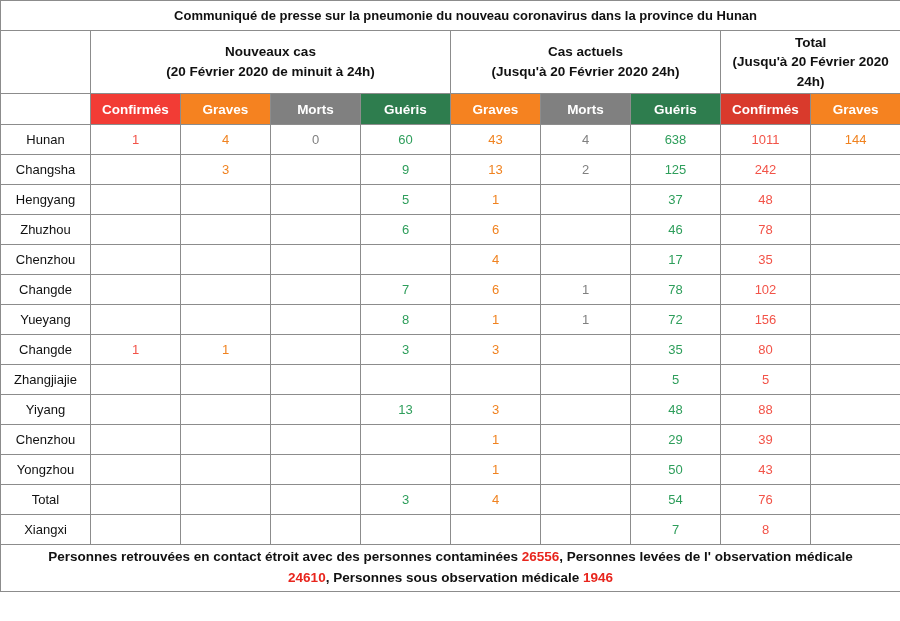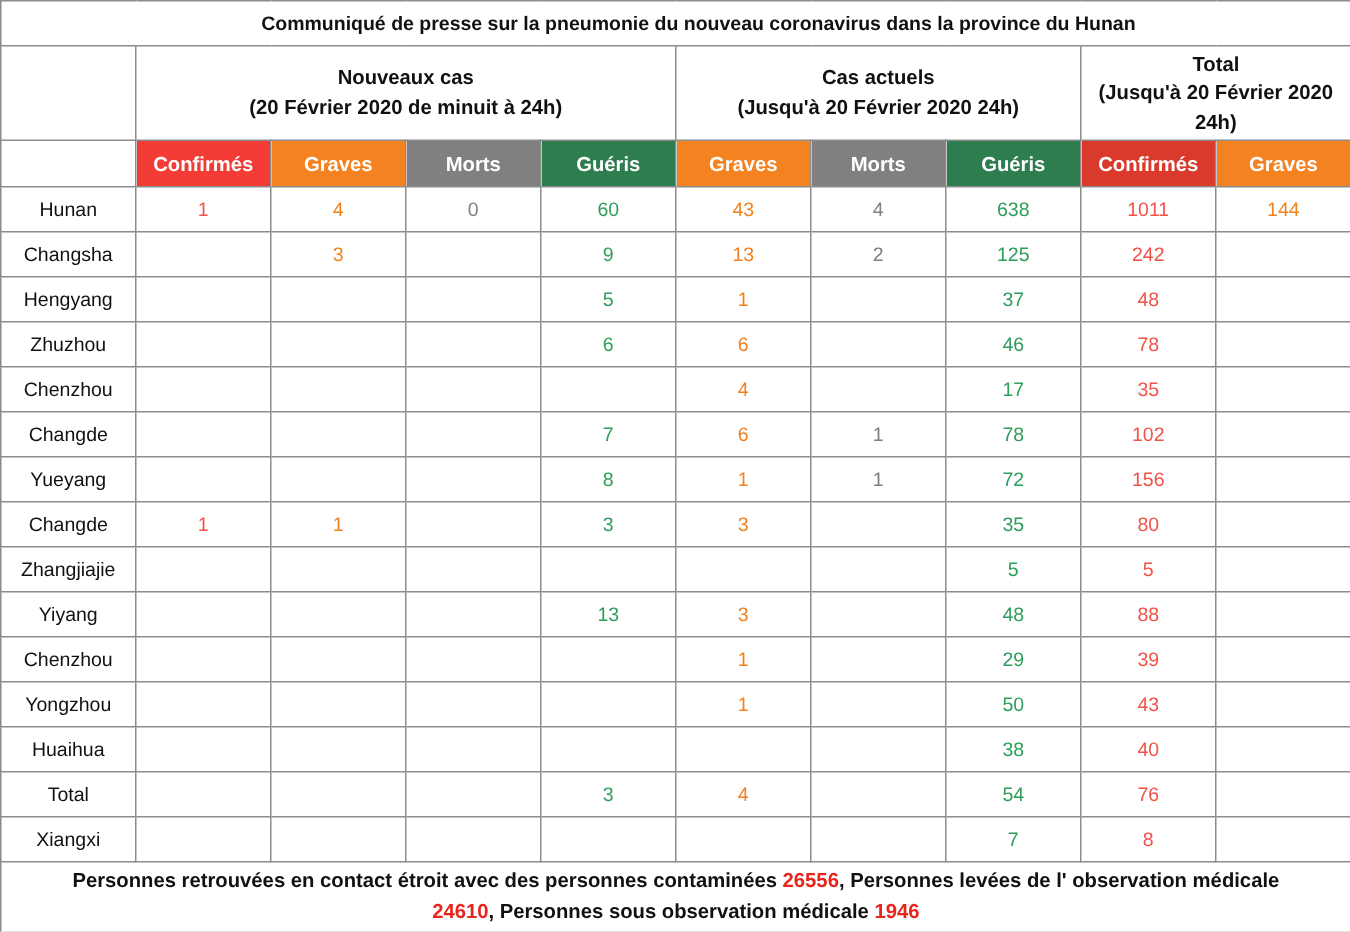--- a/index.html
+++ b/index.html
@@ -241,32 +241,20 @@
           <td class="t-orange"></td>
           <td class="t-gray"></td>
           <td class="t-green"></td>
           <td class="t-orange">1</td>
           <td class="t-gray"></td>
           <td class="t-green">50</td>
           <td class="t-red">43</td>
           <td class="t-orange"></td>
         </tr>
         <tr class="data-row">
-          <td class="row-label">Huaihua</td>
-          <td class="t-red"></td>
-          <td class="t-orange"></td>
-          <td class="t-gray"></td>
-          <td class="t-green"></td>
-          <td class="t-orange"></td>
-          <td class="t-gray"></td>
-          <td class="t-green">38</td>
-          <td class="t-red">40</td>
-          <td class="t-orange"></td>
-        </tr>
-        <tr class="data-row">
           <td class="row-label">Total</td>
           <td class="t-red"></td>
           <td class="t-orange"></td>
           <td class="t-gray"></td>
           <td class="t-green">3</td>
           <td class="t-orange">4</td>
           <td class="t-gray"></td>
           <td class="t-green">54</td>
           <td class="t-red">76</td>
           <td class="t-orange"></td>

